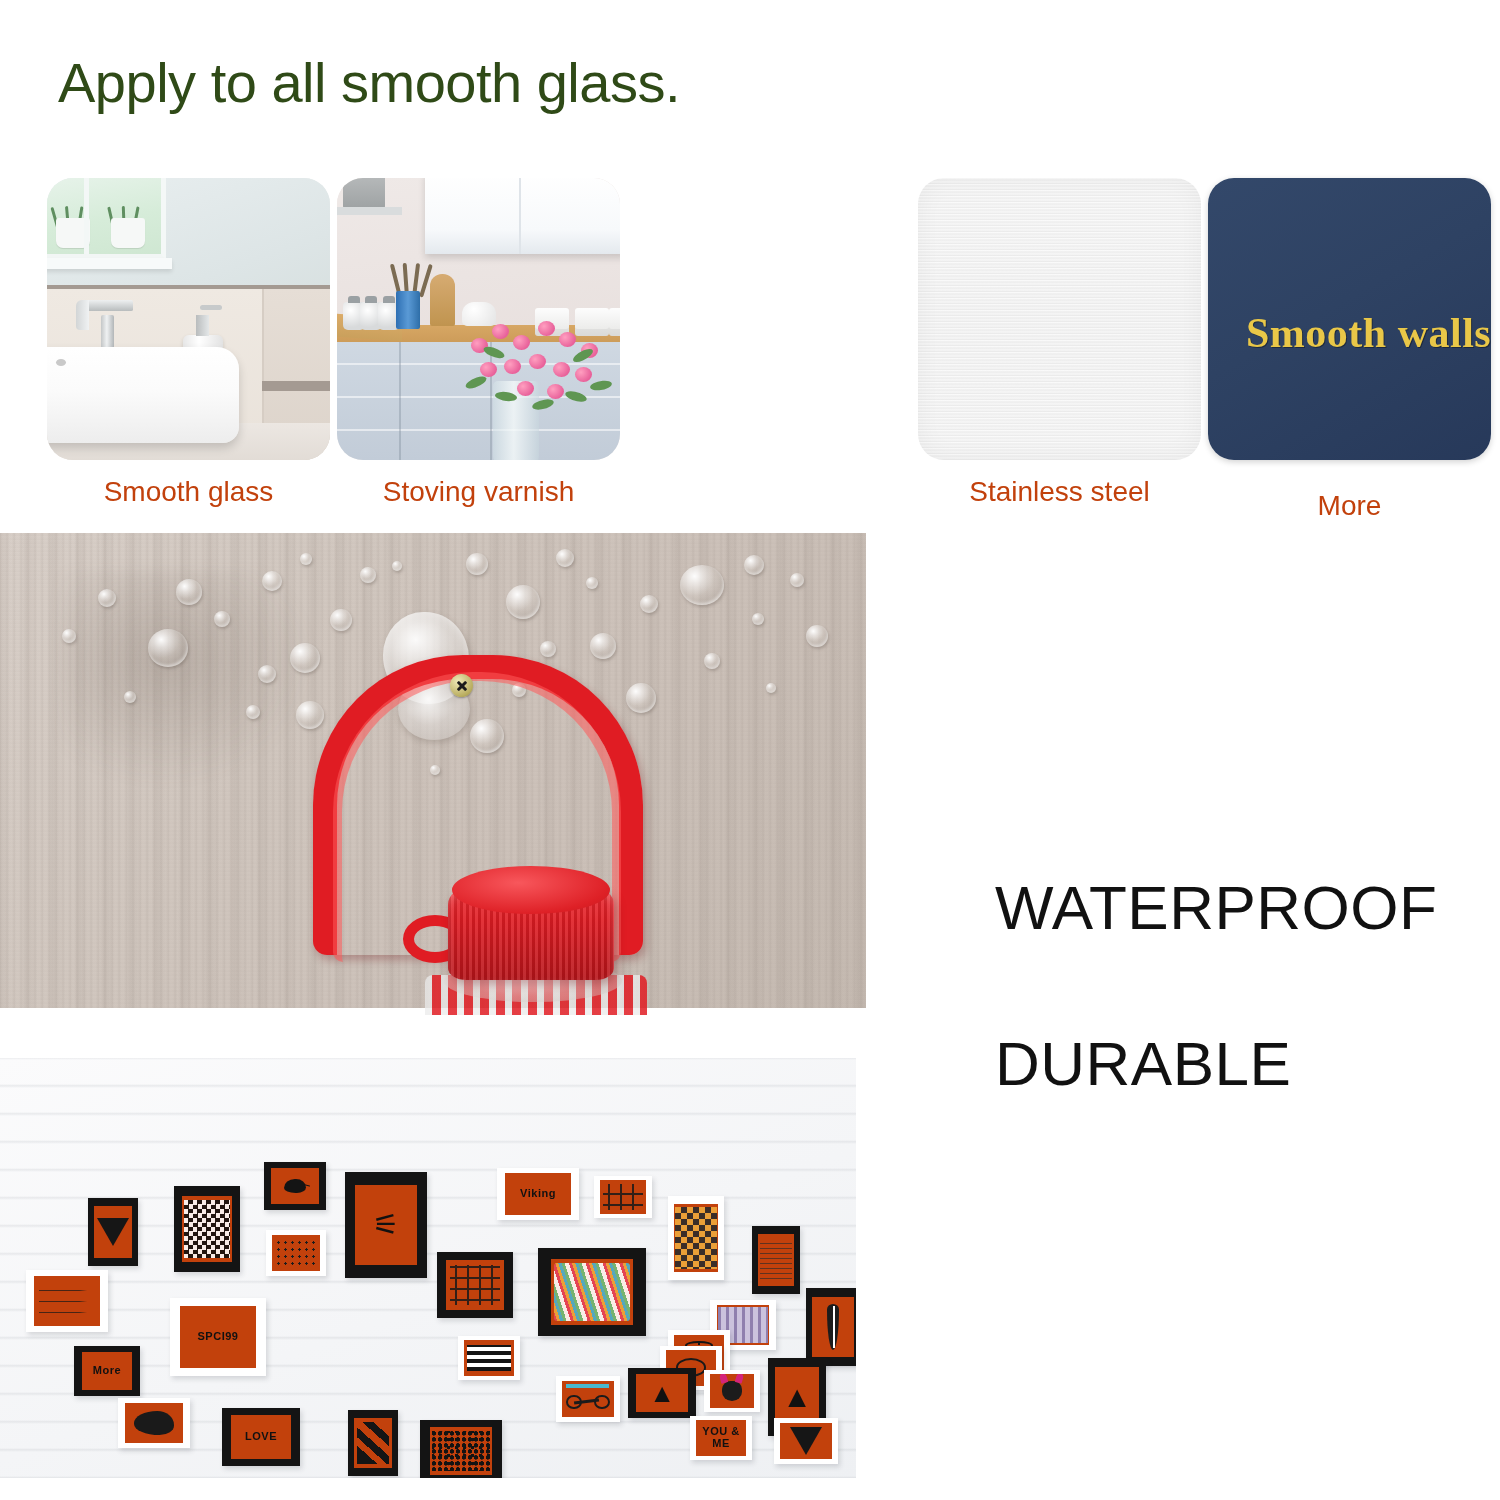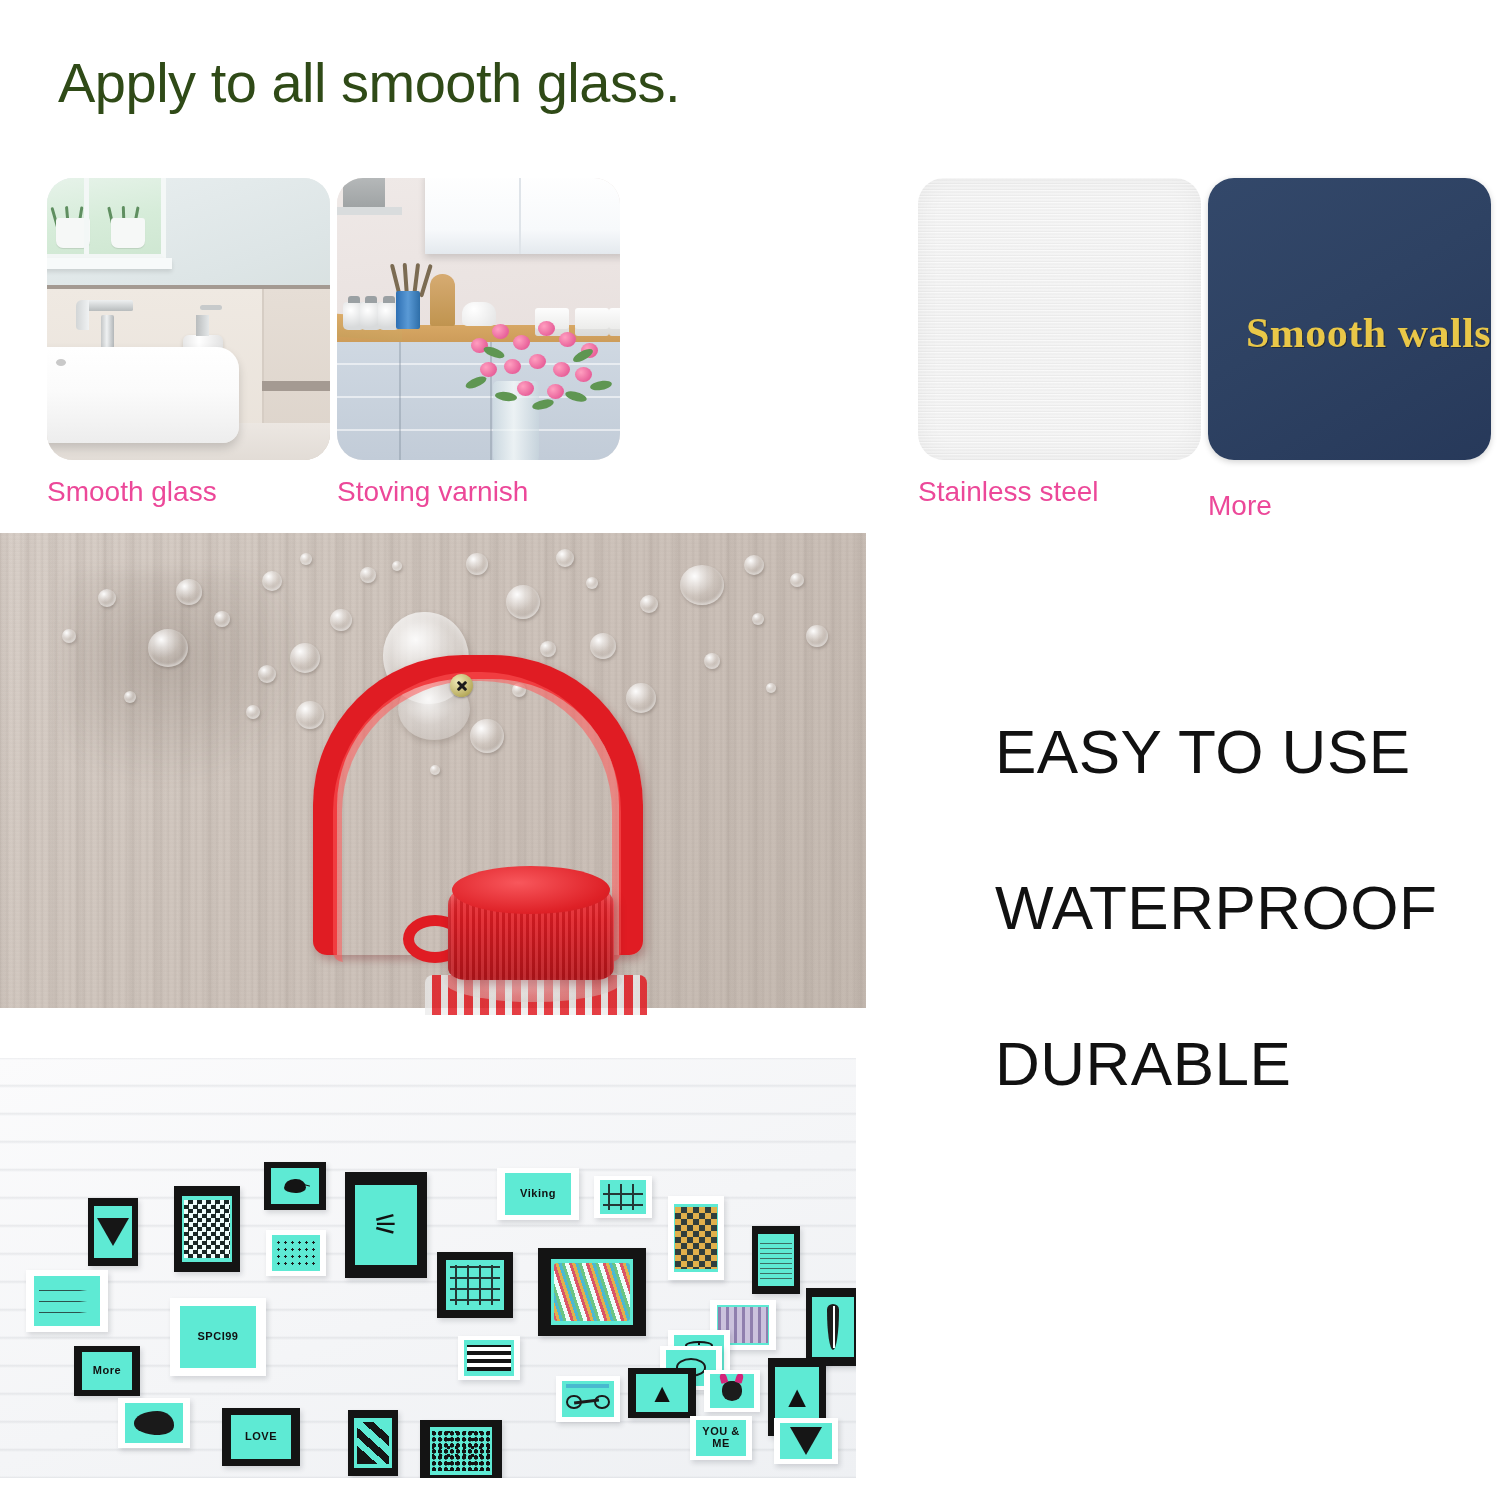--- a/index.html
+++ b/index.html
@@ -51,22 +51,23 @@
     height: 282px;
     border-radius: 26px;
     overflow: hidden;
     background: #e9e9e9;
   }
   .tile-nav { overflow: visible; }
   .tile-label {
     position: absolute;
     top: 298px;
     width: 283px;
+    text-align: center;
     font-size: 28px;
-    color: #ec4899;
+    color: #c2410c;
     white-space: nowrap;
   }
   .tile-label.low { top: 312px; }
 
   
   .bath { background: #e8eceb; }
   .bath .bath-wall-upper {
     position: absolute; left: 0; top: 0; width: 100%; height: 56%;
     background: linear-gradient(160deg,#e9eff0 0%, #dde5e6 60%, #d5dedd 100%);
   }
@@ -476,21 +477,21 @@
   .frame {
     position: absolute;
     background: #ffffff;
     box-shadow: 2px 3px 5px rgba(40,45,55,.16);
     overflow: hidden;
   }
   .frame.black { background: #141414; }
   .frame .mat {
     position: absolute;
     left: 10%; top: 10%; width: 80%; height: 80%;
-    background: #5eead4;
+    background: #c2410c;
     overflow: hidden;
   }
   .frame.black .mat { left: 12%; top: 12%; width: 76%; height: 76%; }
   .frame .art {
     position: absolute; left:0; top:0; width:100%; height:100%;
     display:flex; align-items:center; justify-content:center;
     font-size: 11px; color:#111; overflow:hidden; text-align:center;
     line-height:1.05;
   }
   .art-txt { font-weight: bold; letter-spacing: .5px; }
@@ -795,21 +796,20 @@
   <div class="hook-base2"></div>
   <div class="red-handle"></div>
   <div class="red-handle-inner"></div>
   <div class="screw"></div>
   <div class="cap-loop"></div>
   <div class="cap-ring"></div>
   <div class="cap"></div>
   <div class="cap-top"></div>
   <div class="lantern-body"></div>
 
-  <div class="feature-text ft1">EASY TO USE</div>
   <div class="feature-text ft2">WATERPROOF</div>
   <div class="feature-text ft3">DURABLE</div>
 
   <div class="gallery-photo">
     <div id="frames-root">
         <div class="frame black" style="left: 88px; top: 140px; width: 50px; height: 68px;">
           <div class="mat">
             <div class="art">
               <span class="deer-head"></span>
             </div>

